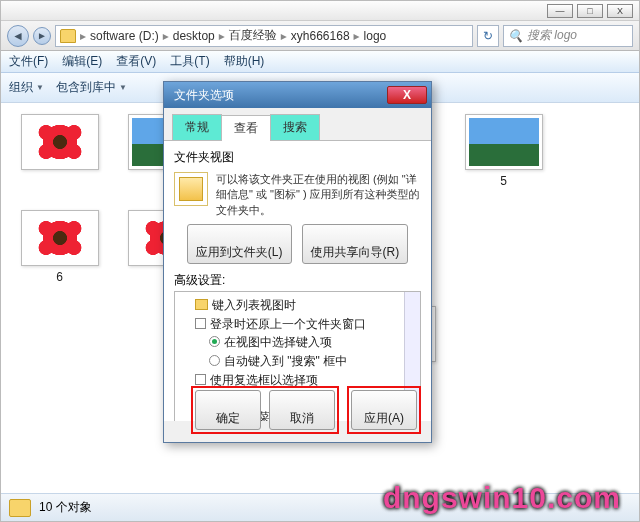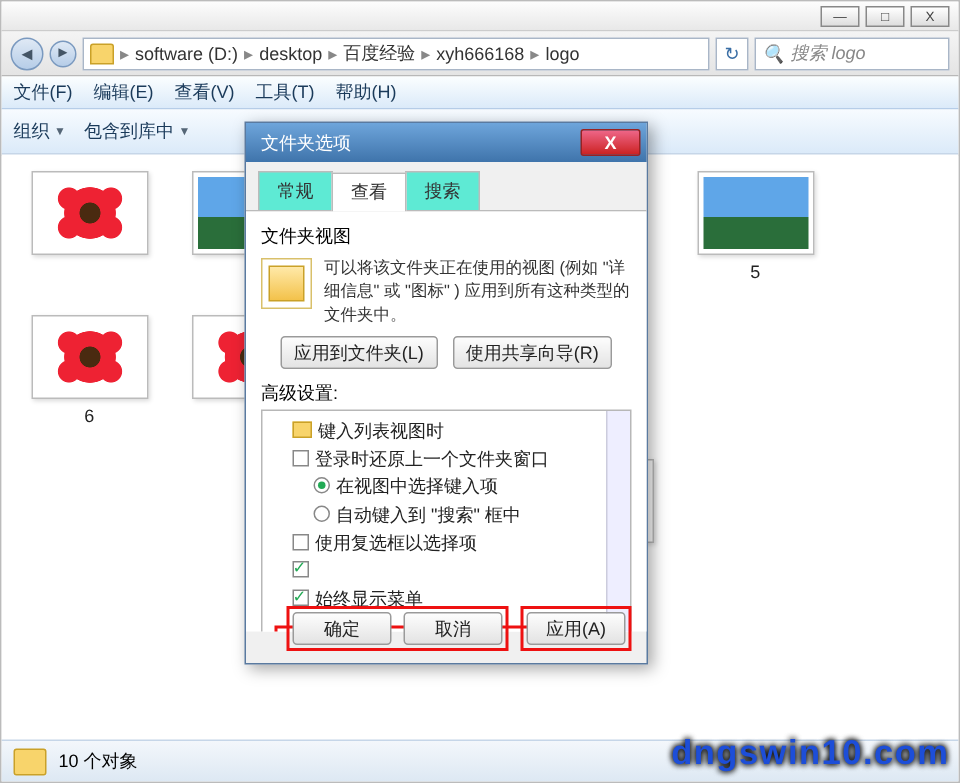--- a/index.html
+++ b/index.html
@@ -22,37 +22,37 @@
 .content{position:absolute;top:103px;left:0;right:0;bottom:28px;background:#fff;padding:10px 16px;display:flex;gap:22px;flex-wrap:wrap;align-content:flex-start}
 .thumb{width:85px;display:flex;flex-direction:column;align-items:center;gap:4px}
 .thumb .pic{width:78px;height:56px;border:1px solid #bbb;padding:3px;background:#fff;box-shadow:1px 1px 3px rgba(0,0,0,.15)}
 .thumb .pic.flower{background:#fff}
 .thumb .pic .inner{width:100%;height:100%}
 .flower .inner{background:radial-gradient(circle at 50% 50%,#4a2a10 0 16%,#e23 17% 40%,transparent 41%),radial-gradient(circle at 30% 30%,#e23 0 12%,transparent 13%),radial-gradient(circle at 70% 30%,#e23 0 12%,transparent 13%),radial-gradient(circle at 30% 70%,#e23 0 12%,transparent 13%),radial-gradient(circle at 70% 70%,#e23 0 12%,transparent 13%),#fff}
 .scenery .inner{background:linear-gradient(#5fa6e8 0 55%,#2a6e3a 55% 100%)}
 .thumb .lbl{color:#222;text-align:center}
 .statusbar{position:absolute;bottom:0;left:0;right:0;height:28px;background:linear-gradient(#f3f7fb,#dde8f3);border-top:1px solid #c6d6e8;display:flex;align-items:center;padding:0 8px;gap:8px}
 .statusbar .folder-ico{width:22px;height:18px;background:#f8d46b;border:1px solid #caa128;border-radius:2px}
-.watermark{position:absolute;right:6px;bottom:6px;font-size:23px;font-weight:bold;color:#1d4ed8;text-shadow:0 0 4px #000,0 0 4px #000;letter-spacing:1px}
+.watermark{position:absolute;right:18px;bottom:6px;font-size:30px;font-weight:bold;color:#ec4899;text-shadow:0 0 4px #000,0 0 4px #000;letter-spacing:1px}
 
 
 .dialog{position:absolute;left:162px;top:80px;width:269px;height:362px;border:1px solid #5a7aa0;background:#f0f0f0;box-shadow:3px 3px 10px rgba(0,0,0,.35)}
 .dlg-title{height:26px;background:linear-gradient(#6ea5db,#3f74ab);display:flex;align-items:center;justify-content:space-between;padding:0 4px 0 10px;color:#fff}
 .dlg-close{width:40px;height:18px;background:linear-gradient(#e68,#c22);border:1px solid #922;color:#fff;display:flex;align-items:center;justify-content:center;font-weight:bold;border-radius:2px}
 .tabs{display:flex;padding:6px 8px 0 8px;gap:0;border-bottom:1px solid #bbb;background:#f0f0f0}
 .tab{padding:4px 12px;border:1px solid #bbb;border-bottom:none;background:#5eead4;color:#333;margin-right:-1px}
 .tab.active{background:#fff;position:relative;top:1px}
 .dlg-body{padding:8px 10px;background:#fff;height:280px;overflow:hidden;position:relative}
 .fv-row{display:flex;gap:8px;align-items:flex-start;margin-bottom:6px}
 .fv-label{white-space:nowrap}
 .fv-icon{width:34px;height:34px;background:#fff;border:1px solid #d9c06a;display:flex;align-items:center;justify-content:center}
 .fv-icon::after{content:"";width:22px;height:22px;background:linear-gradient(#ffe9a8,#f3c24b);border:1px solid #caa128}
 .fv-desc{flex:1;font-size:11px;color:#333;line-height:1.4}
 .fv-btns{display:flex;gap:10px;justify-content:center;margin:4px 0 8px}
-.btn{padding:2px 8px;background:linear-gradient(#fdfdfd,#e3e3e3);border:1px solid #9a9a9a;border-radius:3px;color:#222;min-width:86px;text-align:center;height:22px;line-height:17px}
+.btn{padding:19px 8px;background:linear-gradient(#fdfdfd,#e3e3e3);border:1px solid #9a9a9a;border-radius:3px;color:#222;min-width:86px;text-align:center;height:22px;line-height:17px}
 .adv-label{margin:4px 0 2px}
 .tree{border:1px solid #b7b7b7;background:#fff;height:150px;overflow:hidden;padding:4px 6px;font-size:11px;line-height:1.55;color:#222;position:relative}
 .tree .tscroll{position:absolute;right:0;top:0;bottom:0;width:16px;background:#eef;border-left:1px solid #ccd}
 .tree .node{white-space:nowrap}
 .ind1{padding-left:14px}.ind2{padding-left:28px}
 .chk{display:inline-block;width:11px;height:11px;border:1px solid #888;background:#fff;margin-right:4px;position:relative;top:1px}
 .chk.on::after{content:"✓";position:absolute;left:-1px;top:-4px;font-size:11px;color:#2a5}
 .rad{display:inline-block;width:11px;height:11px;border:1px solid #888;border-radius:50%;background:#fff;margin-right:4px;position:relative;top:1px}
 .rad.on::after{content:"";position:absolute;left:2px;top:2px;width:5px;height:5px;background:#2a5;border-radius:50%}
 .folder-sm{display:inline-block;width:13px;height:11px;background:#f8d46b;border:1px solid #caa128;margin-right:4px;position:relative;top:1px}

